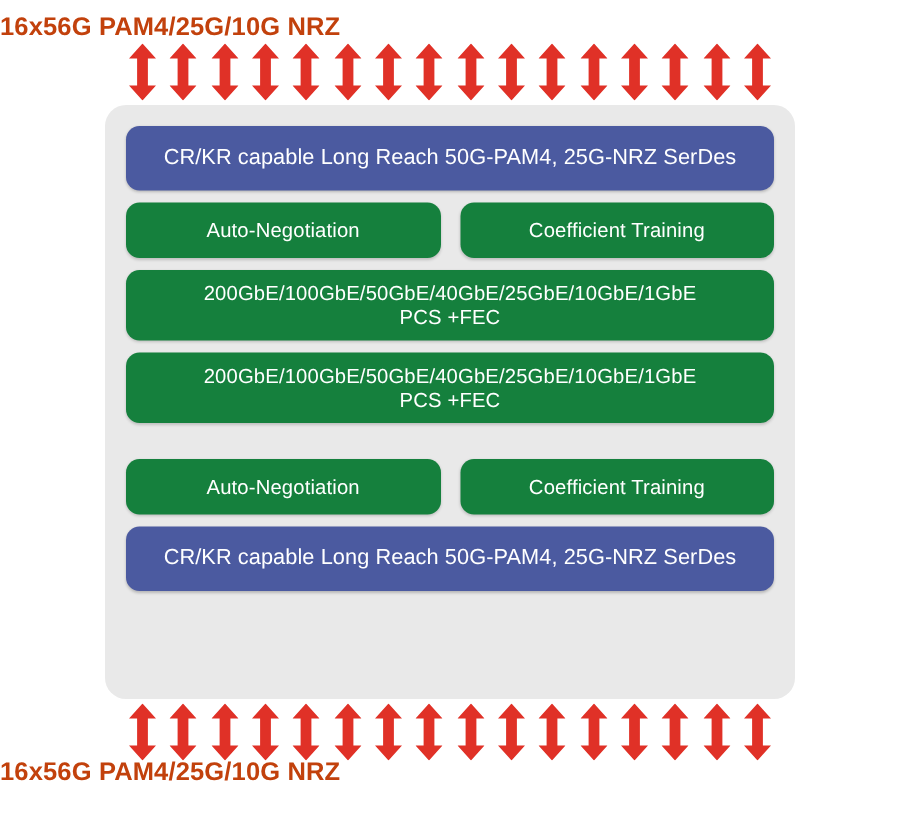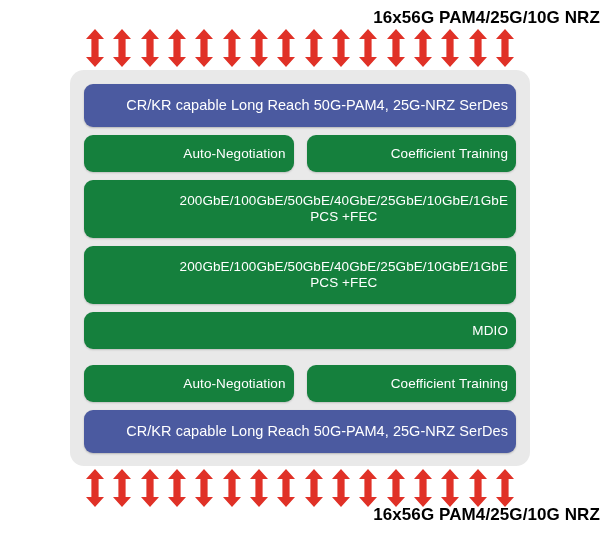--- a/index.html
+++ b/index.html
@@ -18,24 +18,24 @@
     position: relative;
     width: 600px;
     height: 542px;
   }
 
   
   .caption {
     position: absolute;
     left: 0;
     width: 600px;
-    text-align: right;
+    text-align: left;
     font-size: 17px;
     font-weight: 700;
-    color: #000000;
+    color: #c2410c;
     letter-spacing: 0.1px;
     white-space: nowrap;
   }
   #caption-top  { top: 8px; }
   #caption-bottom { top: 505px; }
 
   
   .arrow-strip {
     position: absolute;
     left: 86px;
@@ -73,21 +73,21 @@
     gap: 13px;
     margin-bottom: 8px;
   }
   .row:last-child { margin-bottom: 0; }
 
   .block {
     flex: 1 1 0;
     border-radius: 9px;
     display: flex;
     align-items: center;
-    justify-content: flex-end;
+    justify-content: center;
     text-align: center;
     color: #ffffff;
     box-sizing: border-box;
     padding: 4px 8px;
     line-height: 1.16;
   }
 
   .serdes {
     background: #4b5aa0;
     height: 43px;
@@ -100,21 +100,21 @@
   .gray {
     background: #15803d;
     height: 37px;
     font-size: 13.5px;
     font-weight: 400;
     letter-spacing: 0.1px;
     box-shadow: 0 1px 2px rgba(0,0,0,0.18);
   }
 
   .gray-tall {
-    height: 58px;
+    height: 47px;
     font-size: 13.5px;
   }
 
   .pcs-text { display: block; }
 </style>
 </head>
 <body>
 
 <div id="root">
 
@@ -195,23 +195,20 @@
       </div>
       <div class="row">
         <div class="block gray gray-tall">
           <div>
             <span class="pcs-text">200GbE/100GbE/50GbE/40GbE/25GbE/10GbE/1GbE</span>
             <span class="pcs-text">PCS +FEC</span>
           </div>
         </div>
       </div>
       <div class="row">
-        <div class="block gray">
-          <div>MDIO</div>
-        </div>
       </div>
       <div class="row">
       </div>
       <div class="row">
         <div class="block gray">
           <div>Auto-Negotiation</div>
         </div>
         <div class="block gray">
           <div>Coefficient Training</div>
         </div>

